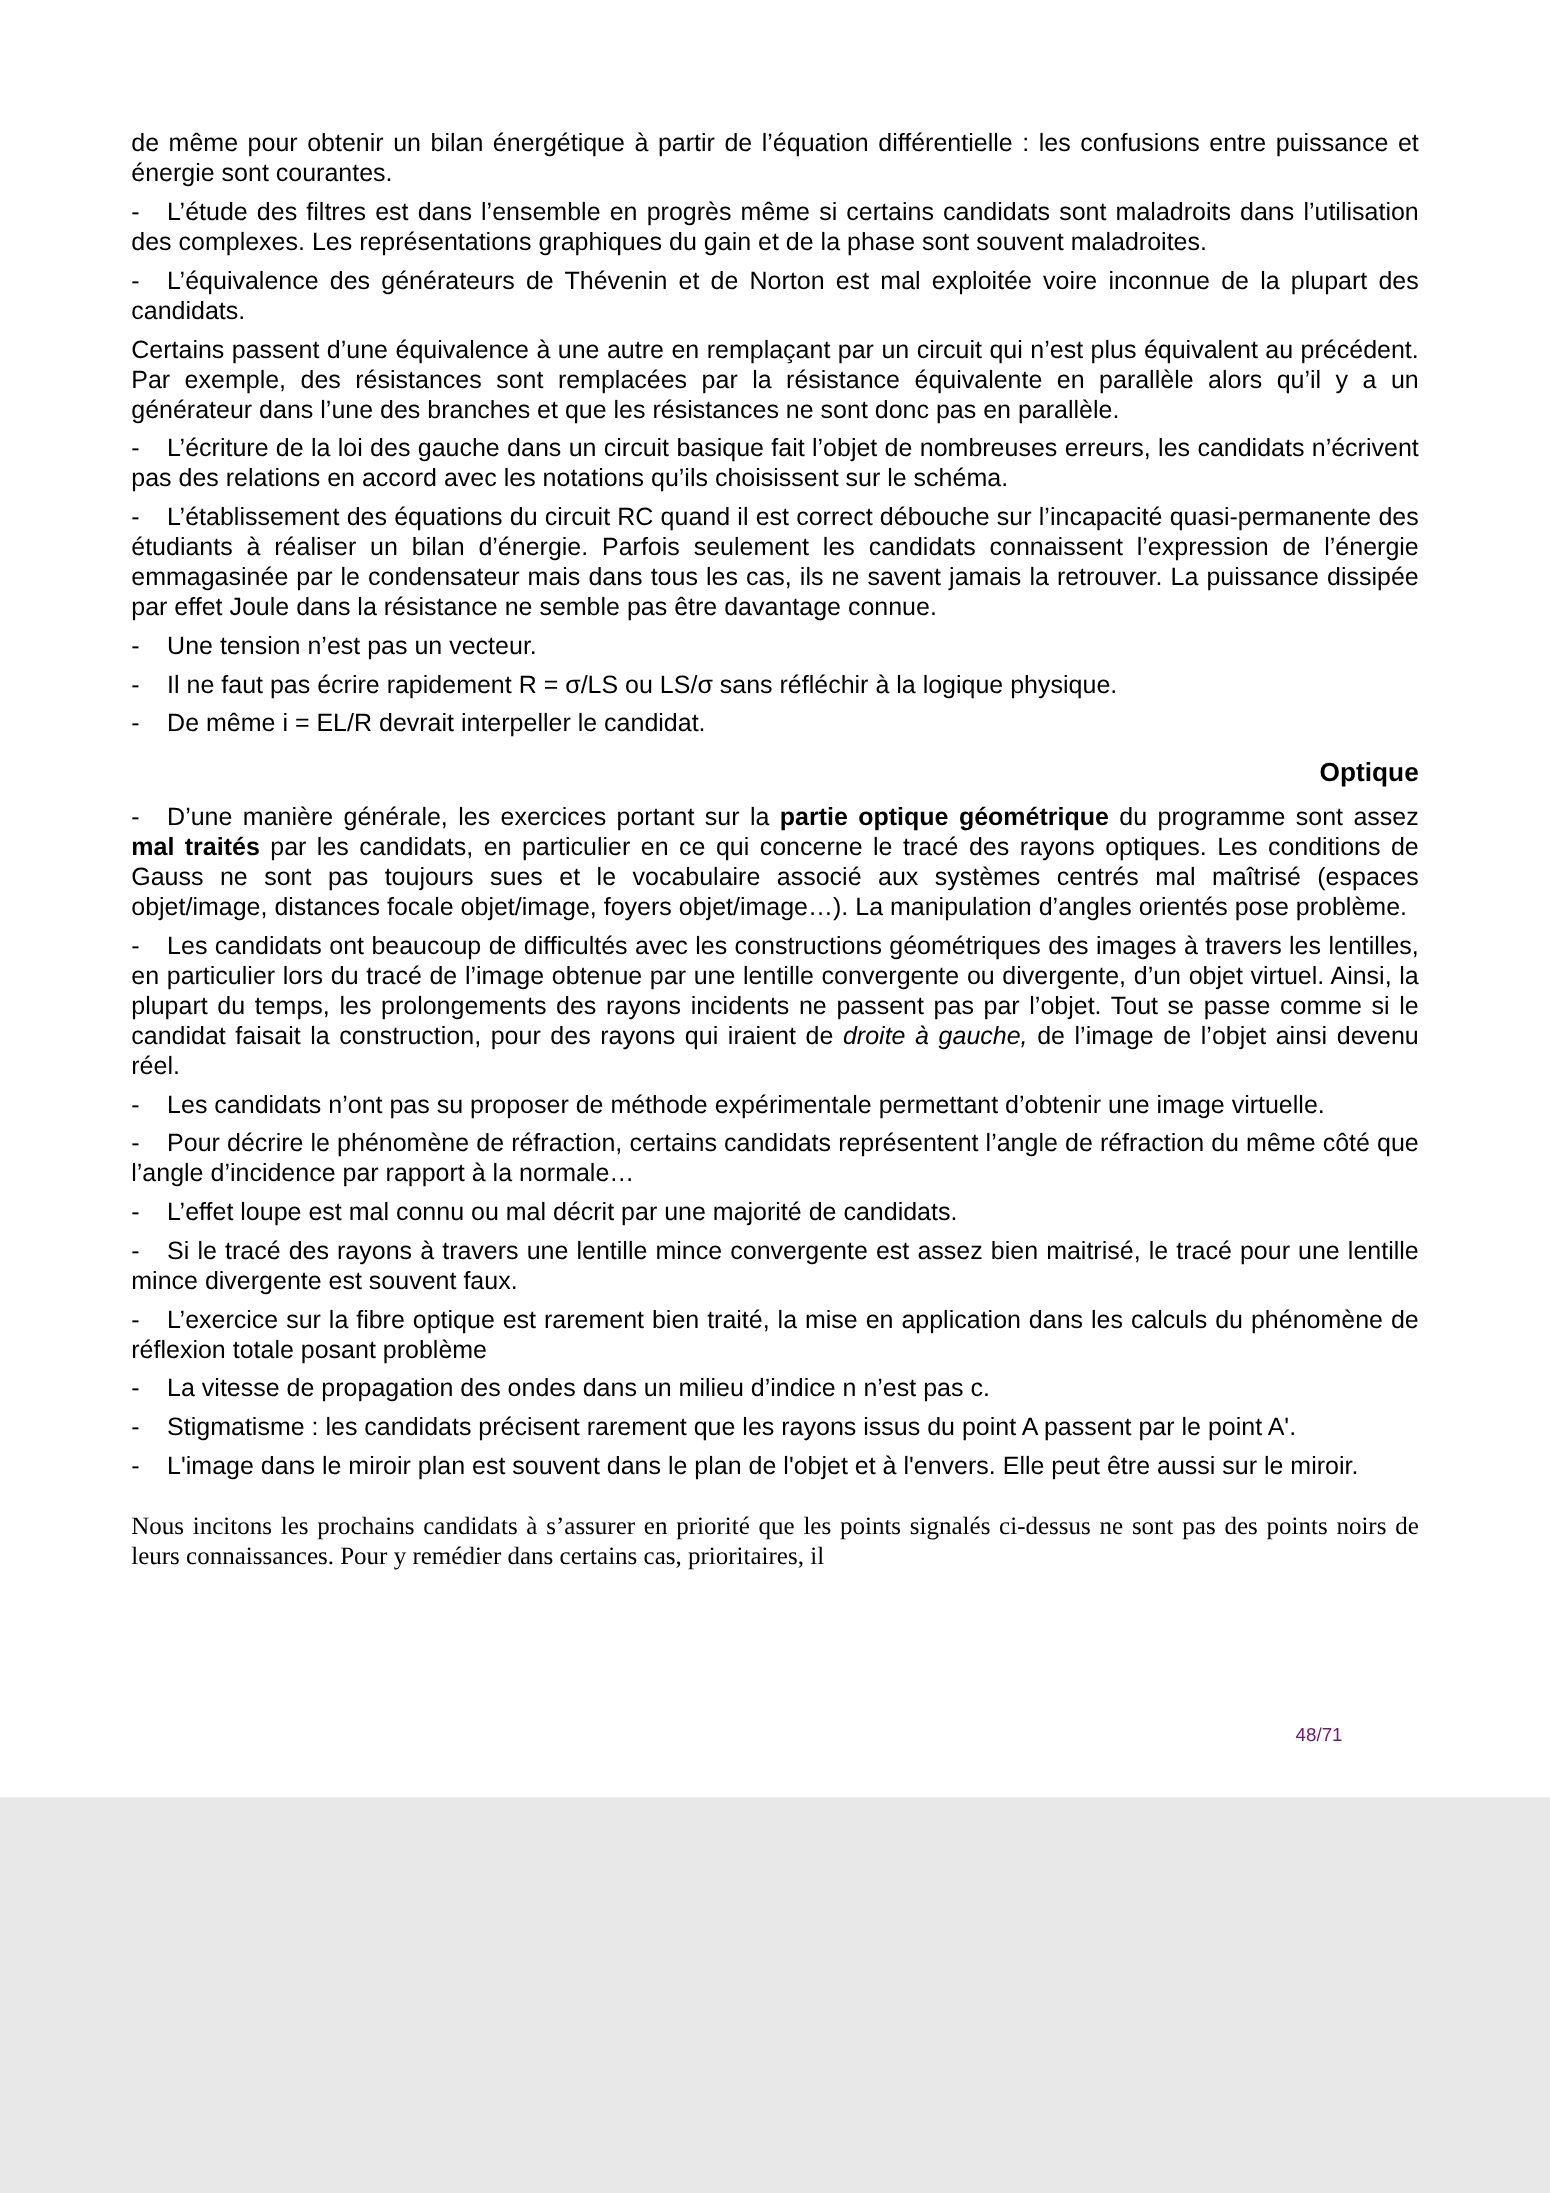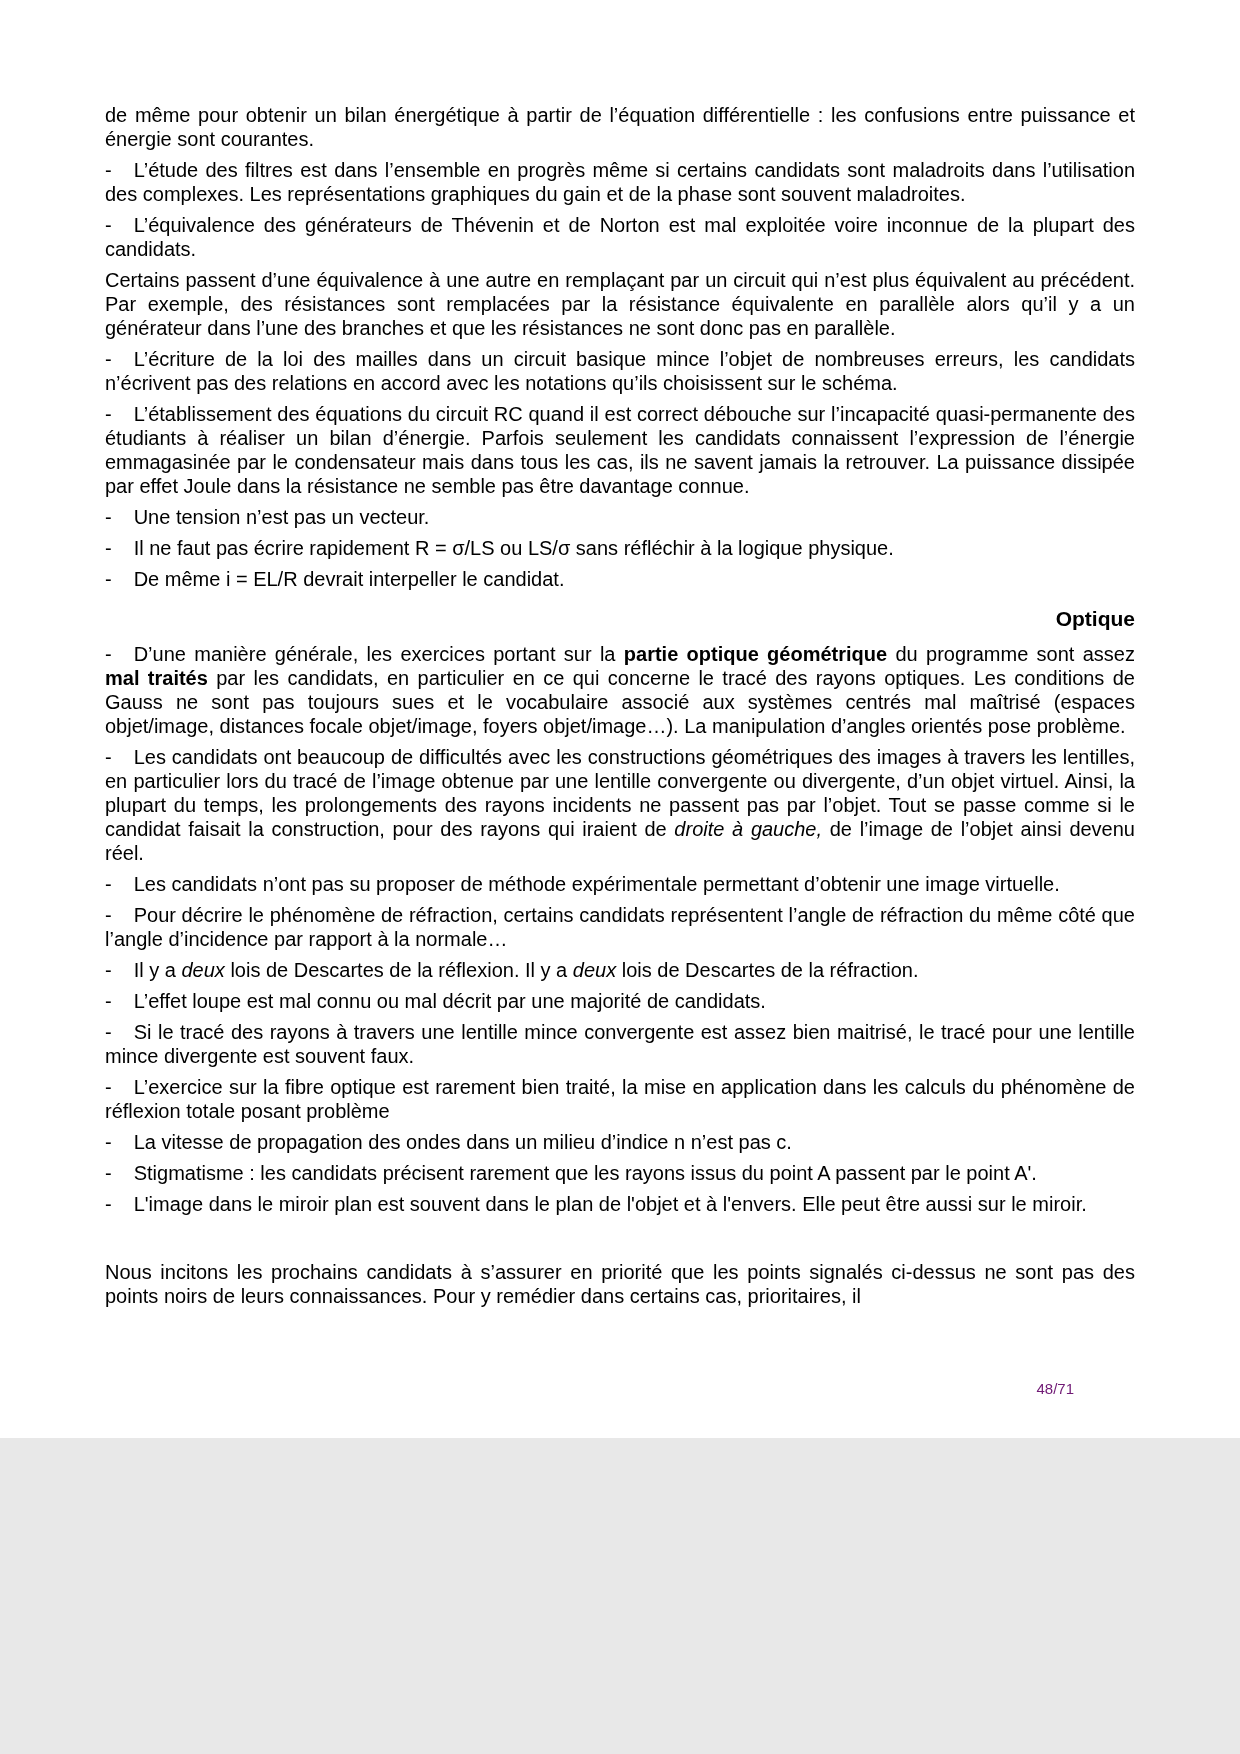--- a/index.html
+++ b/index.html
@@ -22,21 +22,22 @@
   .content {
     width: 1030px;
     text-align: justify;
     font-size: 20px;
     line-height: 24px;
   }
   .content p {
     margin: 0 0 7px 0;
   }
   .content p.gap-before {
-    margin-top: 44px;
+    margin-top: 24px;
+    font-family: Liberation Serif, serif;
   }
   .content h2.heading {
     font-size: 21px;
     font-weight: bold;
     text-align: right;
     margin: 15px 0 11px 0;
     line-height: 25px;
   }
   .tab {
     display: inline-block;
@@ -56,31 +57,30 @@
 </style>
 </head>
 <body>
 
 <div class="page">
   <div class="content">
       <p class="paragraph"><span>de même pour obtenir un bilan énergétique à partir de l’équation différentielle : les confusions entre puissance et énergie sont courantes.</span></p>
       <p class="list"><span>-</span><span class="tab"></span><span>L’étude des filtres est dans l’ensemble en progrès même si certains candidats sont maladroits dans l’utilisation des complexes. Les représentations graphiques du gain et de la phase sont souvent maladroites.</span></p>
       <p class="list"><span>-</span><span class="tab"></span><span>L’équivalence des générateurs de Thévenin et de Norton est mal exploitée voire inconnue de la plupart des candidats.</span></p>
       <p class="paragraph"><span>Certains passent d’une équivalence à une autre en remplaçant par un circuit qui n’est plus équivalent au précédent. Par exemple, des résistances sont remplacées par la résistance équivalente en parallèle alors qu’il y a un générateur dans l’une des branches et que les résistances ne sont donc pas en parallèle.</span></p>
-      <p class="list"><span>-</span><span class="tab"></span><span>L’écriture de la loi des mailles dans un circuit basique mince l’objet de nombreuses erreurs, les candidats n’écrivent pas des relations en accord avec les notations qu’ils choisissent sur le schéma.</span></p>
+      <p class="list"><span>-</span><span class="tab"></span><span>L’écriture de la loi des gauche dans un circuit basique fait l’objet de nombreuses erreurs, les candidats n’écrivent pas des relations en accord avec les notations qu’ils choisissent sur le schéma.</span></p>
       <p class="list"><span>-</span><span class="tab"></span><span>L’établissement des équations du circuit RC quand il est correct débouche sur l’incapacité quasi-permanente des étudiants à réaliser un bilan d’énergie. Parfois seulement les candidats connaissent l’expression de l’énergie emmagasinée par le condensateur mais dans tous les cas, ils ne savent jamais la retrouver. La puissance dissipée par effet Joule dans la résistance ne semble pas être davantage connue.</span></p>
       <p class="list"><span>-</span><span class="tab"></span><span>Une tension n’est pas un vecteur.</span></p>
       <p class="list"><span>-</span><span class="tab"></span><span>Il ne faut pas écrire rapidement </span><span class="serif">R = σ/LS ou LS/σ</span><span> sans réfléchir à la logique physique.</span></p>
       <p class="list"><span>-</span><span class="tab"></span><span>De même </span><span class="serif">i = EL/R</span><span> devrait interpeller le candidat.</span></p>
       <h2 class="heading"><span>Optique</span></h2>
       <p class="list"><span>-</span><span class="tab"></span><span>D’une manière générale, les exercices portant sur la </span><span class="b">partie optique géométrique</span><span> du programme sont assez </span><span class="b">mal traités</span><span> par les candidats, en particulier en ce qui concerne le tracé des rayons optiques. Les conditions de Gauss ne sont pas toujours sues et le vocabulaire associé aux systèmes centrés mal maîtrisé (espaces objet/image, distances focale objet/image, foyers objet/image…). La manipulation d’angles orientés pose problème.</span></p>
       <p class="list"><span>-</span><span class="tab"></span><span>Les candidats ont beaucoup de difficultés avec les constructions géométriques des images à travers les lentilles, en particulier lors du tracé de l’image obtenue par une lentille convergente ou divergente, d’un objet virtuel. Ainsi, la plupart du temps, les prolongements des rayons incidents ne passent pas par l’objet. Tout se passe comme si le candidat faisait la construction, pour des rayons qui iraient de </span><span class="i">droite à gauche,</span><span> de l’image de l’objet ainsi devenu réel.</span></p>
       <p class="list"><span>-</span><span class="tab"></span><span>Les candidats n’ont pas su proposer de méthode expérimentale permettant d’obtenir une image virtuelle.</span></p>
       <p class="list"><span>-</span><span class="tab"></span><span>Pour décrire le phénomène de réfraction, certains candidats représentent l’angle de réfraction du même côté que l’angle d’incidence par rapport à la normale…</span></p>
-      <p class="list"><span>-</span><span class="tab"></span><span>Il y a </span><span class="i">deux</span><span> lois de Descartes de la réflexion. Il y a </span><span class="i">deux</span><span> lois de Descartes de la réfraction.</span></p>
       <p class="list"><span>-</span><span class="tab"></span><span>L’effet loupe est mal connu ou mal décrit par une majorité de candidats.</span></p>
       <p class="list"><span>-</span><span class="tab"></span><span>Si le tracé des rayons à travers une lentille mince convergente est assez bien maitrisé, le tracé pour une lentille mince divergente est souvent faux.</span></p>
       <p class="list"><span>-</span><span class="tab"></span><span>L’exercice sur la fibre optique est rarement bien traité, la mise en application dans les calculs du phénomène de réflexion totale posant problème</span></p>
       <p class="list"><span>-</span><span class="tab"></span><span>La vitesse de propagation des ondes dans un milieu d’indice n n’est pas c.</span></p>
       <p class="list"><span>-</span><span class="tab"></span><span>Stigmatisme : les candidats précisent rarement que les rayons issus du point A passent par le point A'.</span></p>
       <p class="list"><span>-</span><span class="tab"></span><span>L'image dans le miroir plan est souvent dans le plan de l'objet et à l'envers. Elle peut être aussi sur le miroir.</span></p>
       <p class="paragraph gap-before"><span>Nous incitons les prochains candidats à s’assurer en priorité que les points signalés ci-dessus ne sont pas des points noirs de leurs connaissances. Pour y remédier dans certains cas, prioritaires, il</span></p>
     </div>
   <div class="footer">
     <span>48/71</span>

